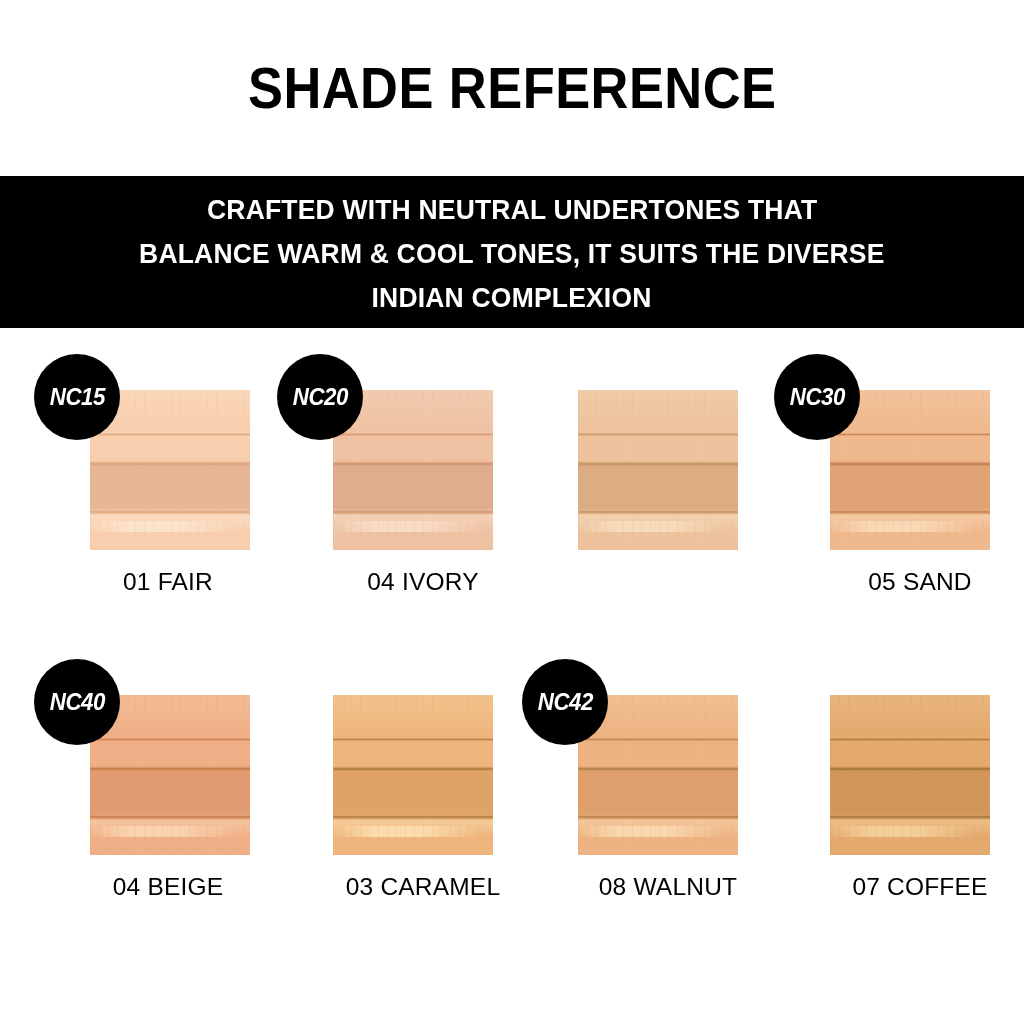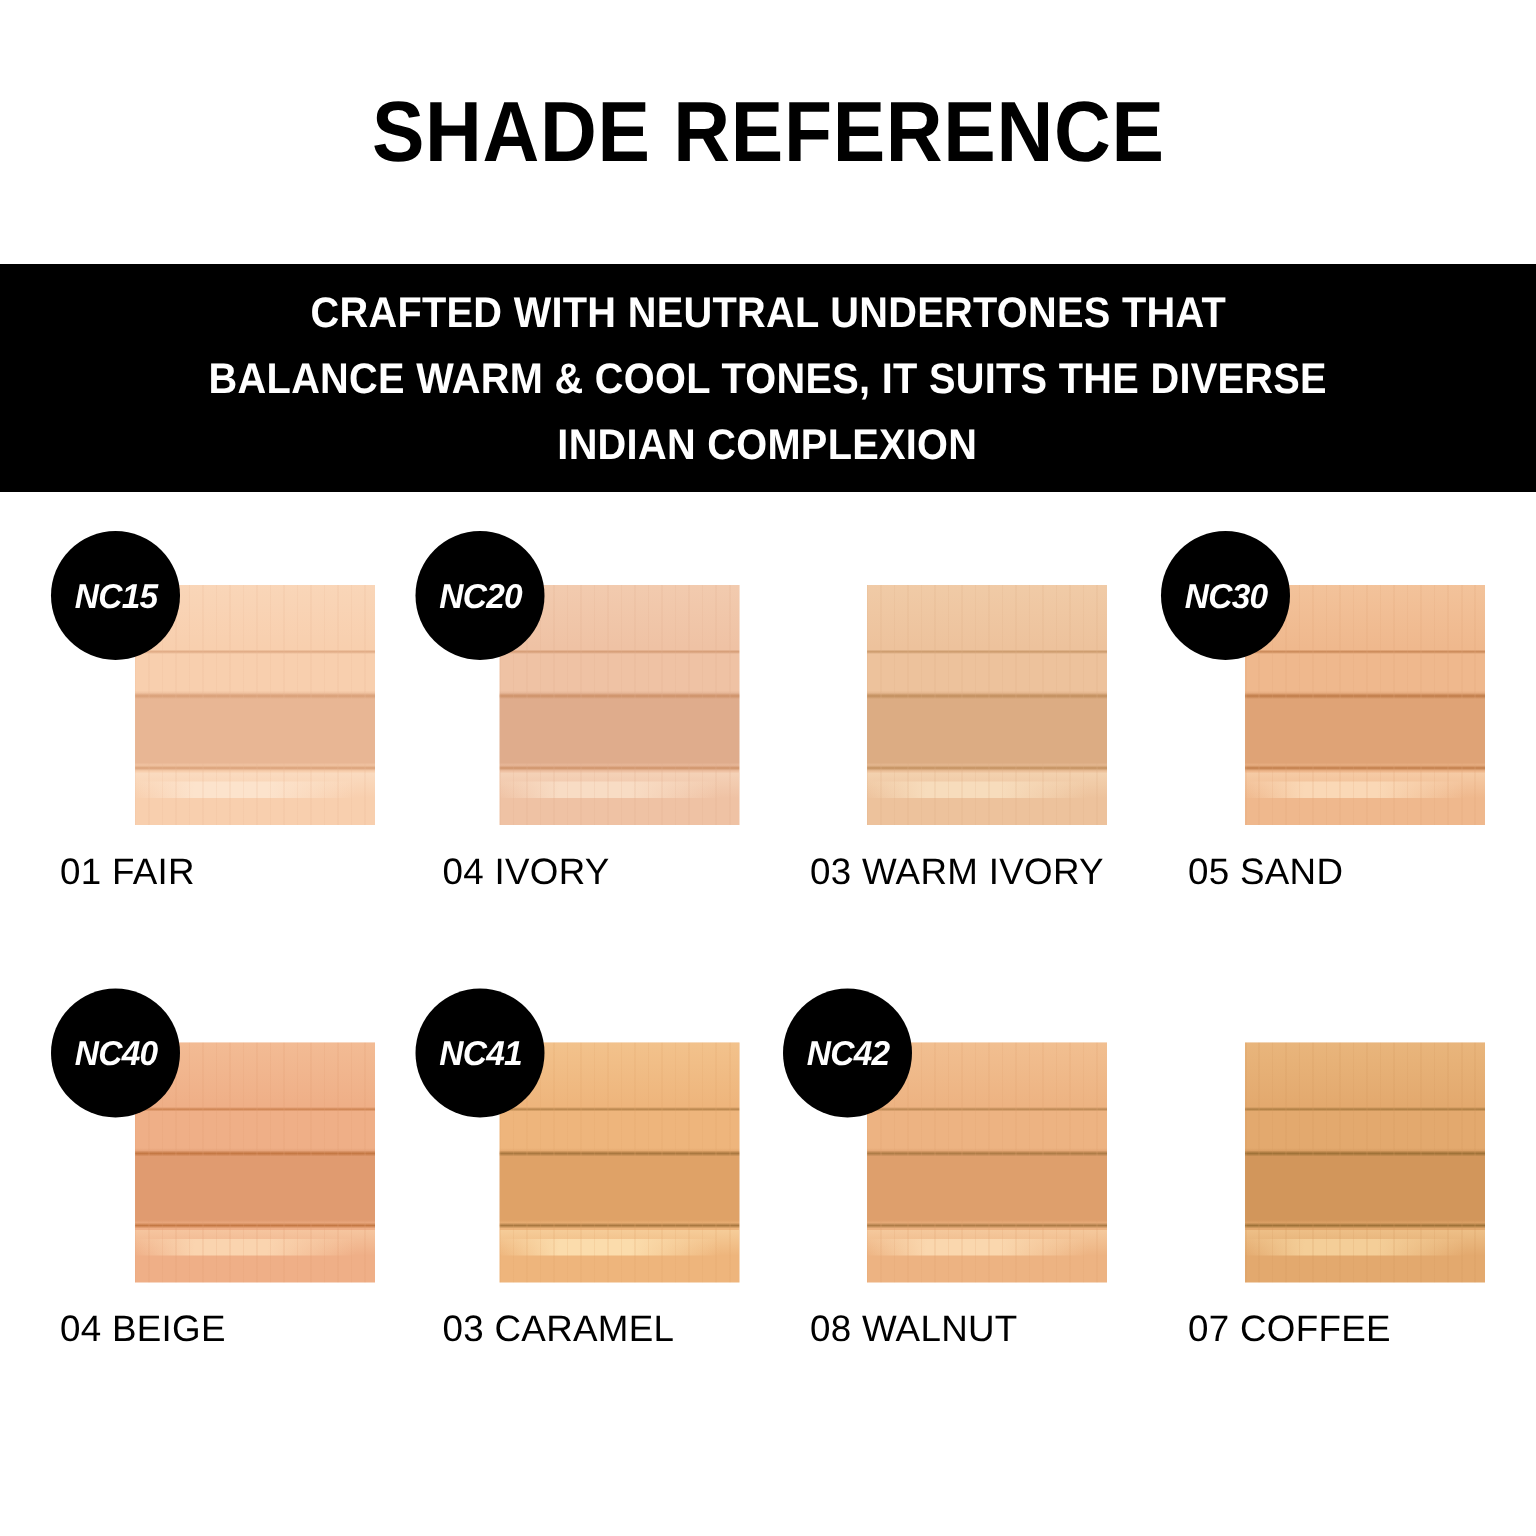--- a/index.html
+++ b/index.html
@@ -123,20 +123,21 @@
     font-style:italic;
     font-size:23px;
     letter-spacing:-0.5px;
     transform:scaleX(0.97);
   }
 
   .caption {
     position:absolute;
     top:205px;
     left:0; width:100%;
+    text-align:center;
     color:#000000;
     font-family:"Liberation Sans", sans-serif;
     font-weight:400;
     font-size:24.5px;
     line-height:33px;
     letter-spacing:0.2px;
   }
   .caption.shift-right { transform:translateX(12px); }
 </style>
 </head>
@@ -195,21 +196,20 @@
             <div class="swatch" style="background: linear-gradient(rgb(237, 194, 156) 0%, rgb(237, 194, 156) 44%, rgb(220, 172, 131) 46%, rgb(220, 172, 131) 74%, rgb(237, 194, 156) 76%, rgb(237, 194, 156) 100%);">
               <div class="streak s-glow-top" style="background: linear-gradient(rgba(247, 220, 188, 0.333) 0%, transparent 100%);"></div>
               <div class="streak s-line-a" style="background: linear-gradient(transparent 0%, rgba(194, 143, 94, 0.8) 50%, transparent 100%);"></div>
               <div class="streak s-line-b" style="background: linear-gradient(transparent 0%, rgb(194, 143, 94) 50%, transparent 100%);"></div>
               <div class="streak s-line-c" style="background: linear-gradient(transparent 0%, rgb(194, 143, 94) 50%, transparent 100%);"></div>
               <div class="streak s-glow-low" style="background: linear-gradient(rgba(247, 220, 188, 0.6) 0%, transparent 90%);"></div>
               <div class="streak s-shine" style="background: linear-gradient(95deg, transparent 0%, rgb(247, 220, 188) 25%, rgb(247, 220, 188) 55%, transparent 92%);"></div>
               <div class="streak" style="top: 0px; height: 100%; opacity: 0.18; background: repeating-linear-gradient(90deg, rgb(220, 172, 131) 0px, rgb(220, 172, 131) 1px, transparent 1px, transparent 9px);"></div>
             </div>
           </div>
-          <div class="caption shift-right">03 WARM IVORY</div>
         </div>
         <div class="cell" style="left: 740px;">
           <div class="swatch-wrap">
             <div class="swatch" style="background: linear-gradient(rgb(239, 184, 141) 0%, rgb(239, 184, 141) 44%, rgb(223, 163, 118) 46%, rgb(223, 163, 118) 74%, rgb(239, 184, 141) 76%, rgb(239, 184, 141) 100%);">
               <div class="streak s-glow-top" style="background: linear-gradient(rgba(250, 216, 182, 0.333) 0%, transparent 100%);"></div>
               <div class="streak s-line-a" style="background: linear-gradient(transparent 0%, rgba(192, 124, 73, 0.8) 50%, transparent 100%);"></div>
               <div class="streak s-line-b" style="background: linear-gradient(transparent 0%, rgb(192, 124, 73) 50%, transparent 100%);"></div>
               <div class="streak s-line-c" style="background: linear-gradient(transparent 0%, rgb(192, 124, 73) 50%, transparent 100%);"></div>
               <div class="streak s-glow-low" style="background: linear-gradient(rgba(250, 216, 182, 0.6) 0%, transparent 90%);"></div>
               <div class="streak s-shine" style="background: linear-gradient(95deg, transparent 0%, rgb(250, 216, 182) 25%, rgb(250, 216, 182) 55%, transparent 92%);"></div>
@@ -244,23 +244,20 @@
           <div class="swatch-wrap">
             <div class="swatch" style="background: linear-gradient(rgb(238, 181, 124) 0%, rgb(238, 181, 124) 44%, rgb(223, 162, 103) 46%, rgb(223, 162, 103) 74%, rgb(238, 181, 124) 76%, rgb(238, 181, 124) 100%);">
               <div class="streak s-glow-top" style="background: linear-gradient(rgba(251, 220, 172, 0.333) 0%, transparent 100%);"></div>
               <div class="streak s-line-a" style="background: linear-gradient(transparent 0%, rgba(169, 120, 64, 0.8) 50%, transparent 100%);"></div>
               <div class="streak s-line-b" style="background: linear-gradient(transparent 0%, rgb(169, 120, 64) 50%, transparent 100%);"></div>
               <div class="streak s-line-c" style="background: linear-gradient(transparent 0%, rgb(169, 120, 64) 50%, transparent 100%);"></div>
               <div class="streak s-glow-low" style="background: linear-gradient(rgba(251, 220, 172, 0.6) 0%, transparent 90%);"></div>
               <div class="streak s-shine" style="background: linear-gradient(95deg, transparent 0%, rgb(251, 220, 172) 25%, rgb(251, 220, 172) 55%, transparent 92%);"></div>
               <div class="streak" style="top: 0px; height: 100%; opacity: 0.18; background: repeating-linear-gradient(90deg, rgb(223, 162, 103) 0px, rgb(223, 162, 103) 1px, transparent 1px, transparent 9px);"></div>
             </div>
-            <div class="badge">
-              <span class="badge-text">NC41</span>
-            </div>
           </div>
           <div class="caption shift-right">03 CARAMEL</div>
         </div>
         <div class="cell" style="left: 488px;">
           <div class="swatch-wrap">
             <div class="swatch" style="background: linear-gradient(rgb(237, 179, 130) 0%, rgb(237, 179, 130) 44%, rgb(222, 159, 108) 46%, rgb(222, 159, 108) 74%, rgb(237, 179, 130) 76%, rgb(237, 179, 130) 100%);">
               <div class="streak s-glow-top" style="background: linear-gradient(rgba(250, 215, 174, 0.333) 0%, transparent 100%);"></div>
               <div class="streak s-line-a" style="background: linear-gradient(transparent 0%, rgba(174, 124, 71, 0.8) 50%, transparent 100%);"></div>
               <div class="streak s-line-b" style="background: linear-gradient(transparent 0%, rgb(174, 124, 71) 50%, transparent 100%);"></div>
               <div class="streak s-line-c" style="background: linear-gradient(transparent 0%, rgb(174, 124, 71) 50%, transparent 100%);"></div>

